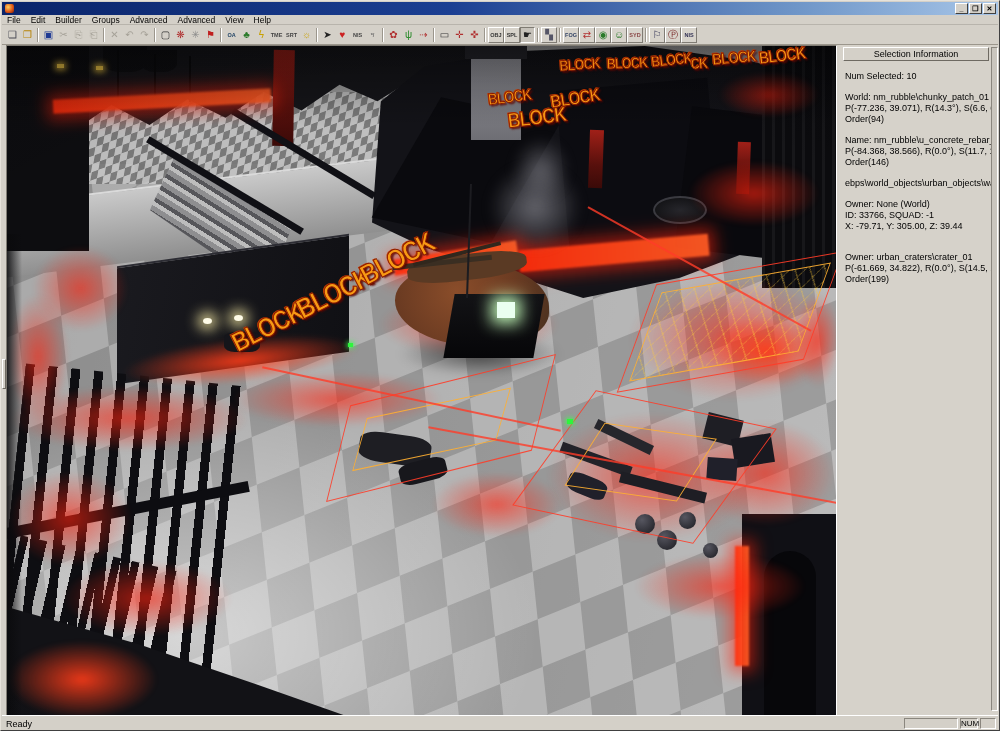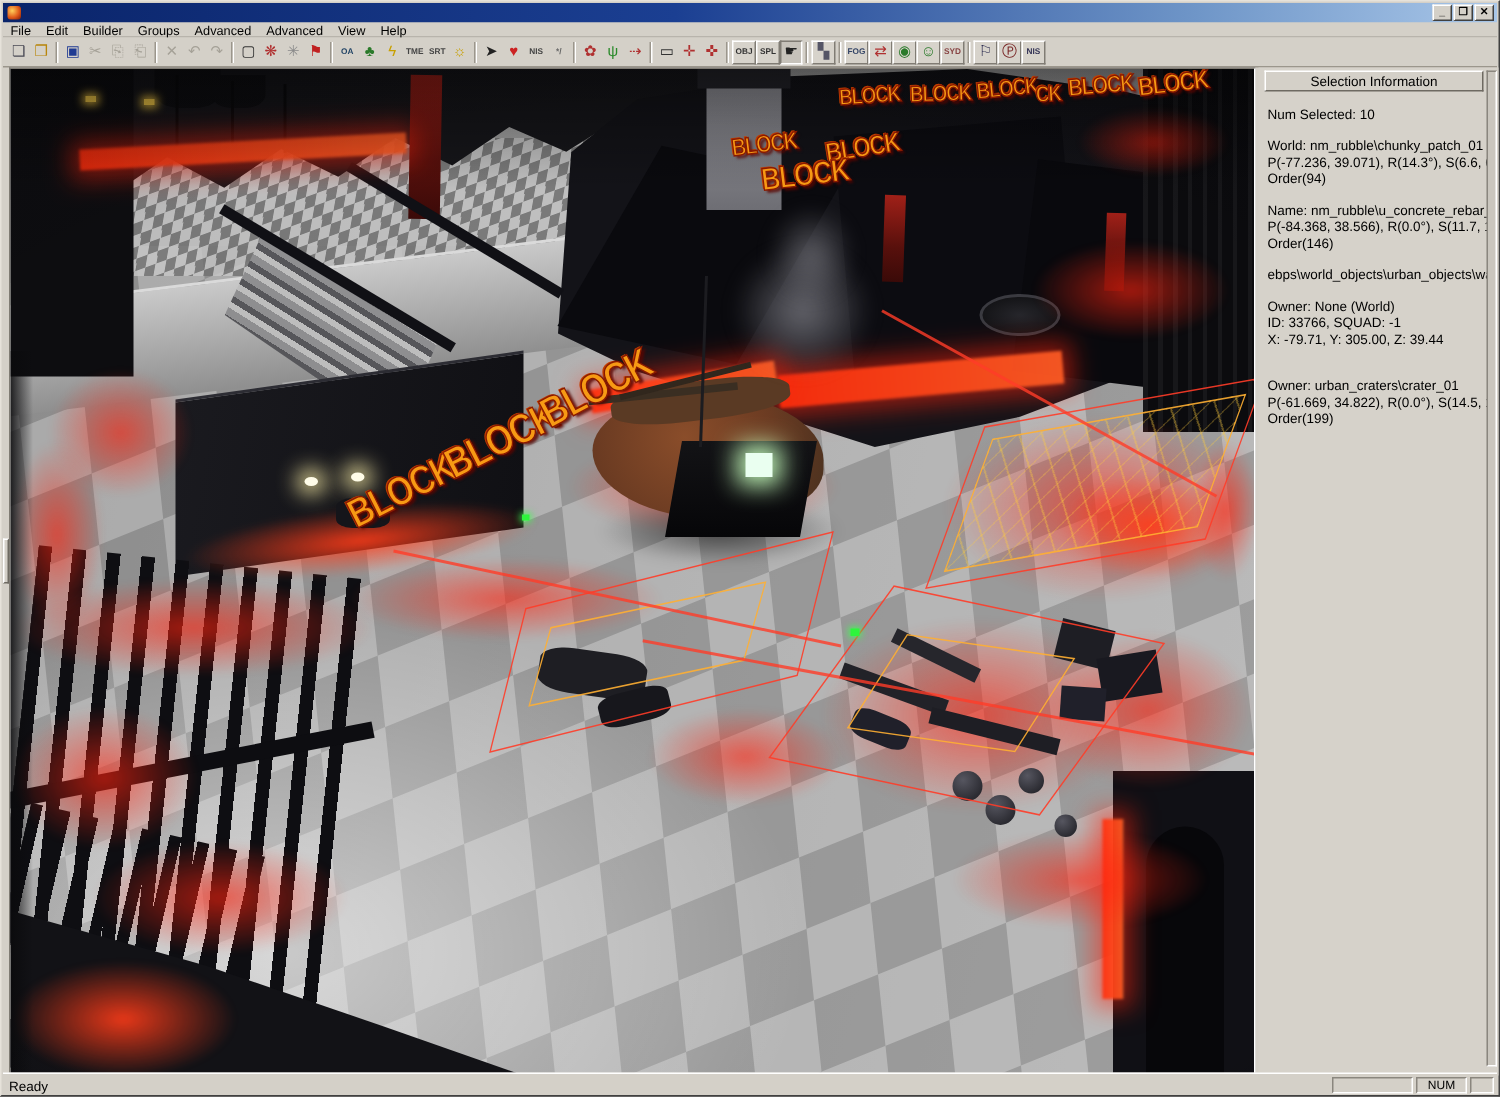--- a/index.html
+++ b/index.html
@@ -87,21 +87,21 @@
   .pline{white-space:nowrap;}
   .pgap{height:10px;}
 
   
   .statusbar{position:absolute;left:1px;right:1px;bottom:1px;height:14px;background:#d4d0c8;
     border-top:1px solid #fff;display:flex;align-items:flex-end;font-size:9px;color:#000;}
   .status-msg{padding-left:4px;}
   .status-cells{margin-left:auto;display:flex;gap:2px;padding-right:2px;}
   .scell{height:11px;border:1px solid;border-color:#8a867e #fff #fff #8a867e;
     font-size:8px;line-height:10px;text-align:center;color:#000;}
-  .w54{width:54px;}.w38{width:34px;}.w16{width:16px;}
+  .w54{width:54px;}.w38{width:18px;}.w16{width:16px;}
 
   .splitter{position:absolute;left:1px;top:358px;width:4px;height:30px;background:#d4d0c8;
     border:1px solid;border-color:#fff #6e6a62 #6e6a62 #fff;}
 </style>
 </head>
 <body>
 
 <div class="window">
 
   <div class="titlebar">

